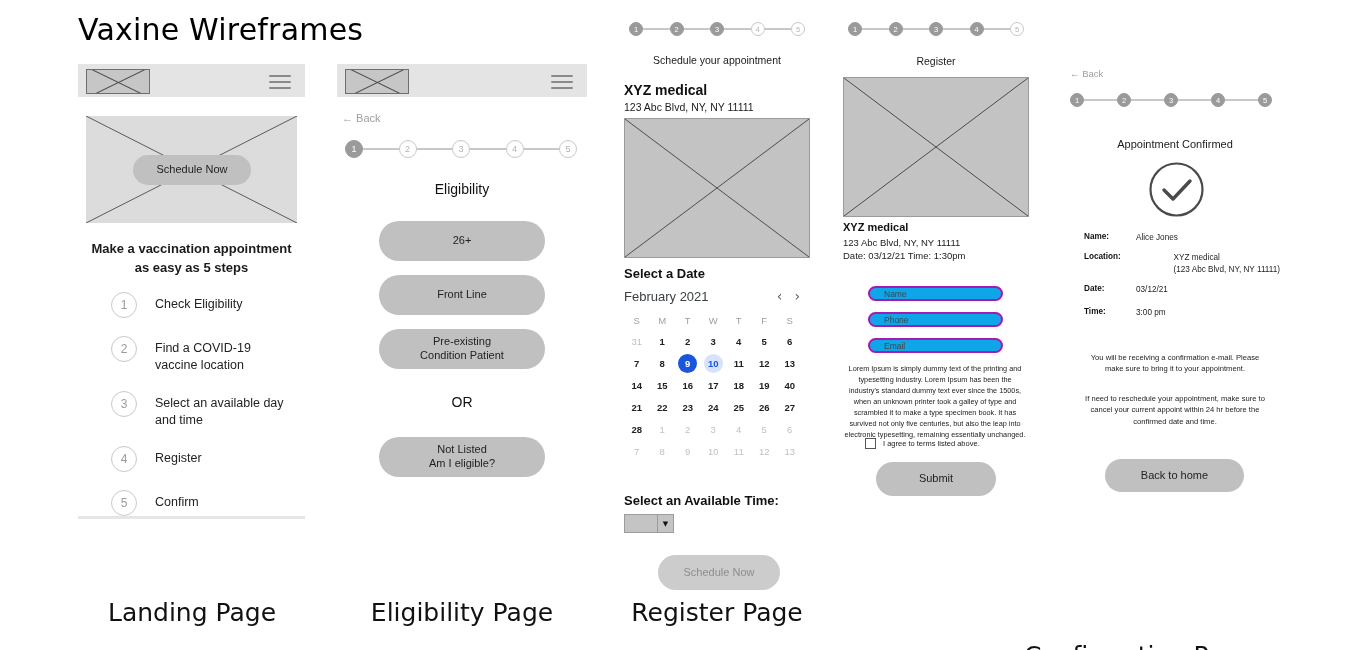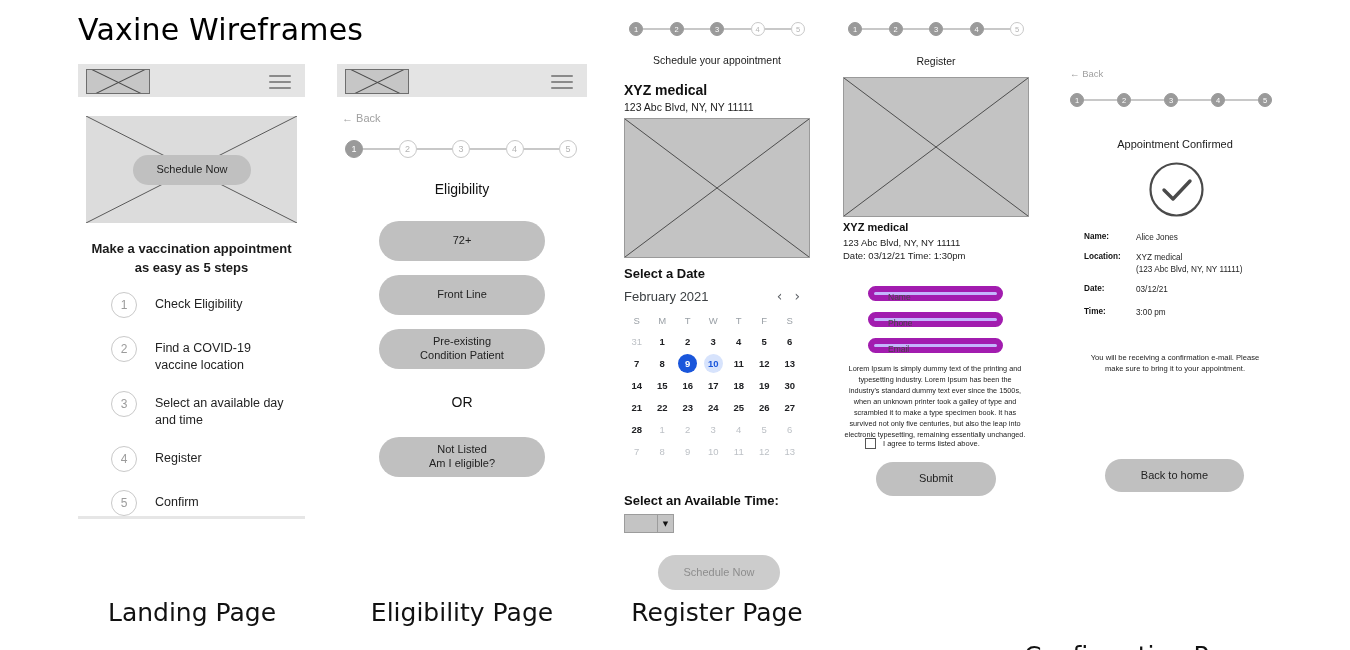--- a/index.html
+++ b/index.html
@@ -205,26 +205,26 @@
     width: 15px;
     border-left: 1px solid #9c9c9c;
     display: flex; align-items: center; justify-content: center;
     font-size: 7px; color: #111;
     font-family: "DejaVu Sans", sans-serif;
   }
 
   
   .wf-input {
     position: absolute;
-    border: 6px solid #a21caf;
+    border: 2px solid #a21caf;
     border-radius: 999px;
-    background: #c4b5fd;
+    background: #0ea5e9;
     font-size: 8.5px;
     color: #444;
-    display: flex; align-items: flex-start;
+    display: flex; align-items: flex-end;
     padding-left: 14px;
     box-sizing: border-box;
     cursor: text;
   }
 
   .para {
     position: absolute;
     font-size: 7.3px;
     line-height: 1.5;
     color: #1c1c1c;
@@ -329,21 +329,21 @@
       <div class="bar"></div>
       <div class="node">3</div>
       <div class="bar"></div>
       <div class="node">4</div>
       <div class="bar"></div>
       <div class="node">5</div>
     </div>
 
     <div class="center-text" style="left:0; top:117px; width:250px; font-size:14px; color:#111;">Eligibility</div>
 
-    <div class="pill" style="left:42px; top:157px; width:166px; height:40px;">72+</div>
+    <div class="pill" style="left:42px; top:157px; width:166px; height:40px;">26+</div>
     <div class="pill" style="left:42px; top:211px; width:166px; height:40px;">Front Line</div>
     <div class="pill" style="left:42px; top:265px; width:166px; height:40px;">Pre-existing<br>Condition Patient</div>
 
     <div class="center-text" style="left:0; top:330px; width:250px; font-size:14px; color:#111;">OR</div>
 
     <div class="pill" style="left:42px; top:373px; width:166px; height:40px;">Not Listed<br>Am I eligible?</div>
   </div>
 
   <div class="abs" style="left:624px; top:16px; width:186px; height:580px;">
     <div class="stepper sm" style="left:5px; top:6px; width:176px;">
@@ -443,21 +443,21 @@
         <div class="day">
             <span class="bub">17</span>
           </div>
         <div class="day">
             <span class="bub">18</span>
           </div>
         <div class="day">
             <span class="bub">19</span>
           </div>
         <div class="day">
-            <span class="bub">30</span>
+            <span class="bub">40</span>
           </div>
 
         <div class="day">
             <span class="bub">21</span>
           </div>
         <div class="day">
             <span class="bub">22</span>
           </div>
         <div class="day">
             <span class="bub">23</span>
@@ -597,34 +597,35 @@
       <svg viewBox="0 0 57 57" width="57" height="57">
         <circle cx="28.5" cy="28.5" r="26" fill="none" stroke="#4a4a4a" stroke-width="2.2"></circle>
         <path d="M16 29 L25 38 L42 20" fill="none" stroke="#4a4a4a" stroke-width="3.4" stroke-linecap="round" stroke-linejoin="round"></path>
       </svg>
     </div>
 
     <div class="detail" style="left:14px; top:170px; width:196px;">
       <div class="k">Name:</div>
       <div class="v">Alice Jones</div>
     </div>
-    <div class="detail" style="left:14px; top:190px; width:196px;">
+    <div class="detail" style="left:14px; top:190px; width:196px;justify-content:space-between;">
       <div class="k">Location:</div>
       <div class="v">XYZ medical<br>(123 Abc Blvd, NY, NY 11111)</div>
     </div>
     <div class="detail" style="left:14px; top:222px; width:196px;">
       <div class="k">Date:</div>
       <div class="v">03/12/21</div>
     </div>
     <div class="detail" style="left:14px; top:245px; width:196px;">
       <div class="k">Time:</div>
       <div class="v">3:00 pm</div>
     </div>
 
     <div class="para" style="left:12px; top:290px; width:186px; font-size:7.6px;">You will be receiving a confirmation e-mail. Please make sure to bring it to your appointment.</div>
+    <div class="para" style="left:12px; top:331px; width:186px; font-size:7.6px;">If need to reschedule your appointment, make sure to cancel your current appoint within 24 hr before the confirmed date and time.</div>
 
     <div class="pill" style="left:35px; top:397px; width:139px; height:33px;">Back to home</div>
   </div>
 
   <div class="abs caption" style="left:337px; top:598px; width:250px;">Eligibility Page</div>
   <div class="abs caption" style="left:78px; top:598px; width:228px;">Landing Page</div>
   <div class="abs caption" style="left:614px; top:598px; width:206px;">Register Page</div>
   <div class="abs caption" style="left:1022px; top:598px; width:234px;margin-top:43px;">Confirmation Page</div>
 
 </div>

